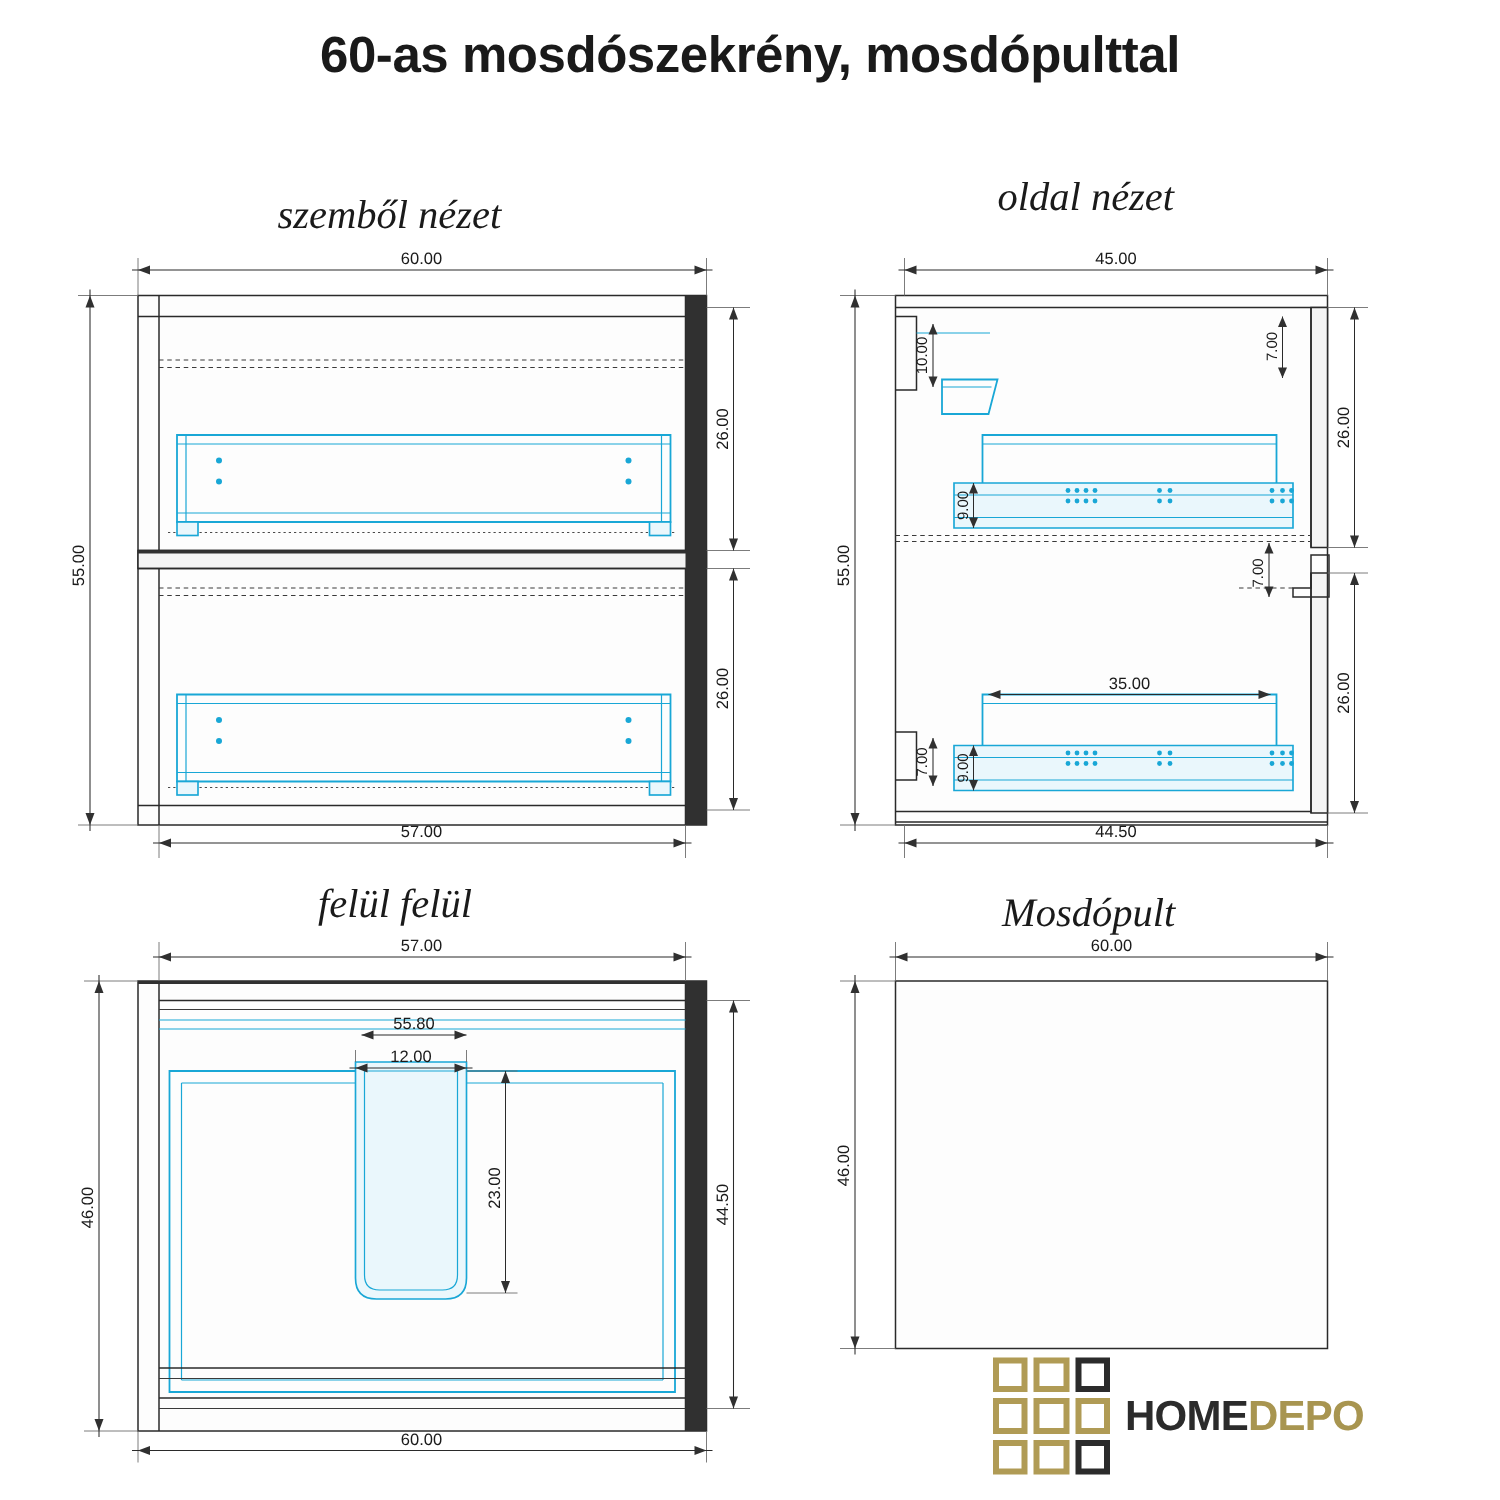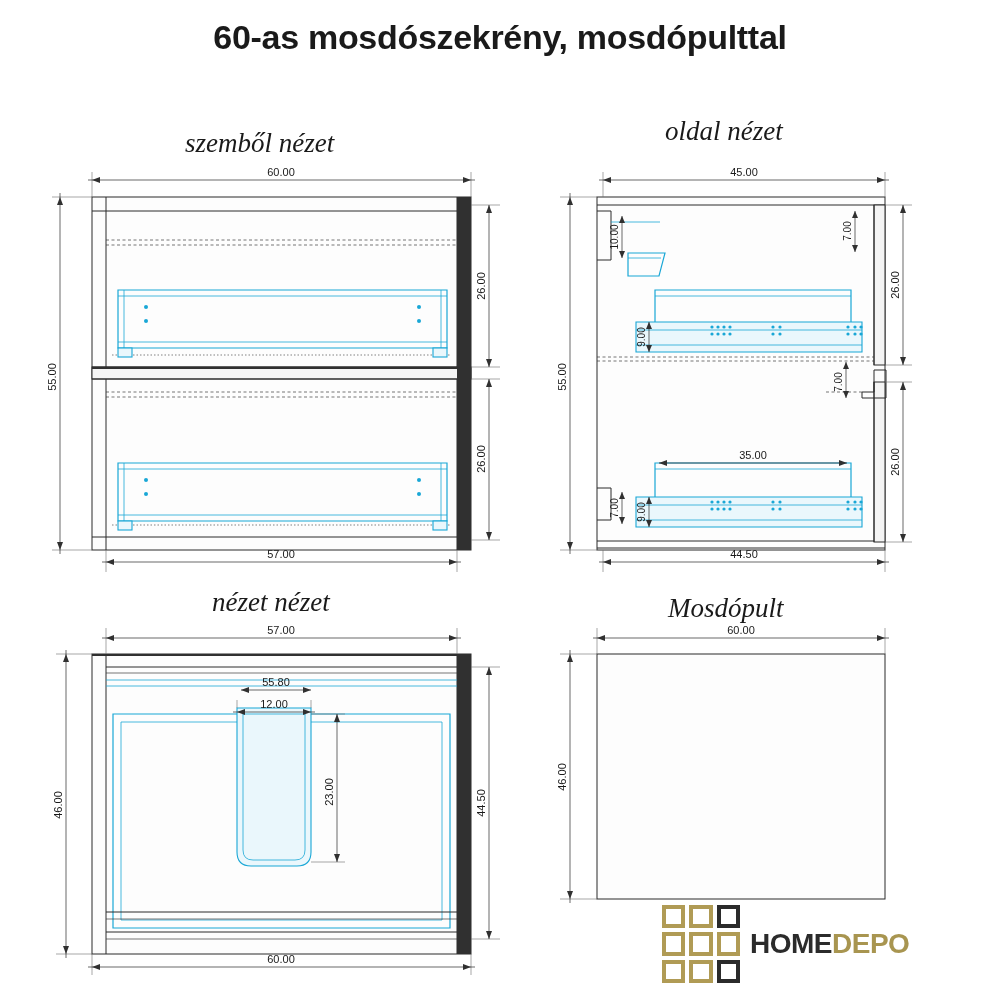--- a/index.html
+++ b/index.html
@@ -99,21 +99,21 @@
 </style>
 </head>
 <body>
 
 <div id="sheet">
 
   <div class="title">60-as mosdószekrény, mosdópulttal</div>
 
   <div class="view-label" id="label-front">szemből nézet</div>
   <div class="view-label" id="label-side">oldal nézet</div>
-  <div class="view-label" id="label-top">nézet nézet</div>
+  <div class="view-label" id="label-top">felül felül</div>
   <div class="view-label" id="label-counter">Mosdópult</div>
 
   <svg width="1000" height="1000">
 
     <rect class="panel" x="92" y="197" width="379" height="353"></rect>
 
     <line class="ln" x1="106" y1="197" x2="106" y2="550"></line>
     <line class="ln" x1="457" y1="197" x2="457" y2="550"></line>
 
     <line class="ln" x1="92" y1="211" x2="471" y2="211"></line>

